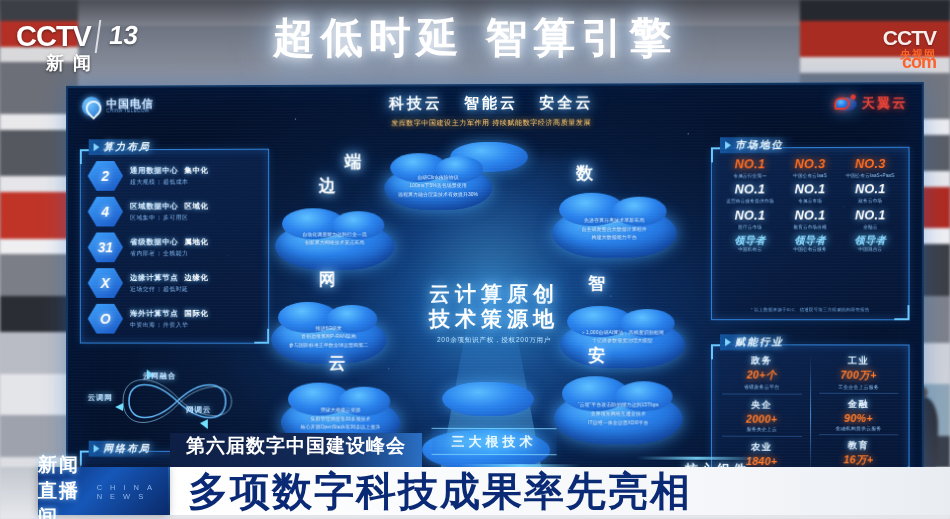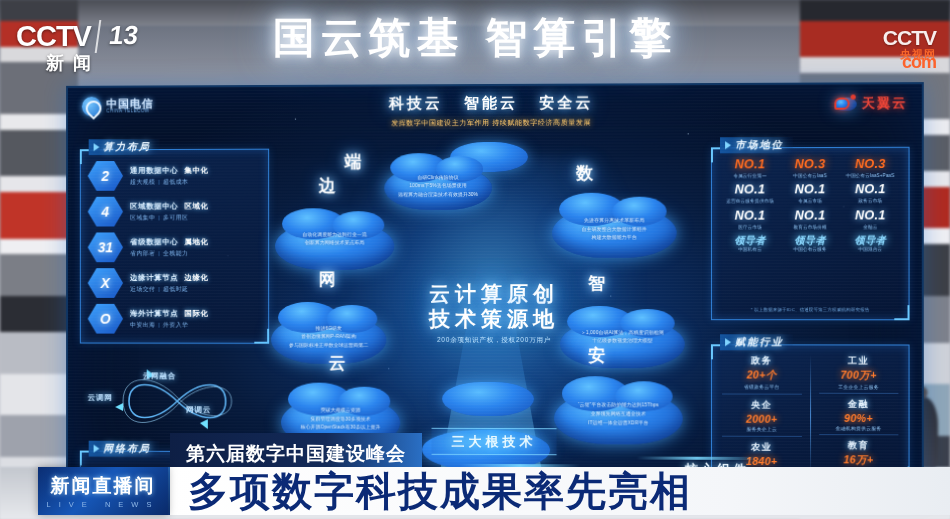--- a/index.html
+++ b/index.html
@@ -281,28 +281,28 @@
     text-shadow:0 1px 2px rgba(0,0,0,.35); }
   #cctv-com .l2 { margin-top:-3px; font-size:11px; font-weight:bold; color:#ff6a2a;
     letter-spacing:1px; }
   #cctv-com .l3 { margin-top:-10px; font-size:18px; font-weight:bold; color:#ff5a1e;
     letter-spacing:-1px; }
 
   
   #lower { position:absolute; left:0; bottom:0; width:950px; height:88px; z-index:40; }
   #live-logo { position:absolute; left:38px; bottom:4px; width:130px; height:48px;
     background:linear-gradient(135deg,#0b2e73 0%,#1657b8 45%,#0a2a6a 100%);
-    display:flex; flex-direction:column; align-items:center; justify-content:center;
+    display:flex; align-items:center; justify-content:center;
     box-shadow:0 0 8px rgba(0,0,0,.35); }
   #live-logo .zh { font-size:19px; font-weight:bold; color:#ffffff; letter-spacing:2px;
     text-shadow:0 0 5px rgba(150,210,255,.9); }
   #live-logo .en { margin-top:1px; font-size:7.5px; color:#8fb8e8; letter-spacing:8px; }
 
   #sub-strap { position:absolute; left:170px; bottom:52px; height:34px;
-    padding:0 16px; display:flex; align-items:flex-end;
+    padding:0 16px; display:flex; align-items:flex-start;
     background:linear-gradient(90deg,#0e1f45 0%,#132a58 62%,#2a6fc4 100%); }
   #sub-strap .t { font-size:19px; font-weight:bold; color:#ffffff; letter-spacing:1px; }
 
   #main-strap { position:absolute; left:170px; bottom:4px; right:0; height:48px;
     background:linear-gradient(90deg,#ffffff 0%,#f4f6f9 72%,#e9edf2 100%);
     display:flex; align-items:center; padding-left:18px; }
   #main-strap .t { font-size:40px; font-weight:bold; color:#0b2a76; letter-spacing:2px; }
   #strap-wedge { position:absolute; left:150px; bottom:4px; width:26px; height:48px;
     background:linear-gradient(135deg,#2f7ed8,#0d2e6e);
     clip-path:polygon(42% 0,100% 0,100% 100%,0 100%); }
@@ -322,21 +322,21 @@
       </div>
     <div class="person" style="right:12px; bottom:52px; width:34px; height:70px;">
         <div class="head"></div>
       </div>
   </div>
 
   <div style="position:absolute; left:150px; top:2px; width:650px; height:72px; z-index:12;
               display:flex; align-items:center; justify-content:center;
               font-size:42px; font-weight:bold; color:#ffffff; letter-spacing:6px;
               text-shadow:0 0 12px rgba(255,255,255,1),0 0 26px rgba(190,220,255,.95),0 0 44px rgba(150,200,255,.8);
-              font-family:'DejaVu Sans',sans-serif;">国云筑基   智算引擎</div>
+              font-family:'DejaVu Sans',sans-serif;">超低时延   智算引擎</div>
 
   <div id="board">
     <div class="starfield"></div>
     <div class="glow-core"></div>
     <div class="beam"></div>
 
     <div class="ct-logo">
       <div class="mark"></div>
       <div class="txt">
         <div class="cn">中国电信</div>
@@ -630,17 +630,17 @@
   <div id="lower">
     <div id="sub-strap">
       <div class="t">第六届数字中国建设峰会</div>
     </div>
     <div id="strap-wedge"></div>
     <div id="main-strap">
       <div class="t">多项数字科技成果率先亮相</div>
     </div>
     <div id="live-logo">
       <div class="zh">新闻直播间</div>
-      <div class="en">LIVE NEWS</div>
+      <div class="en">CHINA NEWS</div>
     </div>
   </div>
 
 </div>
 
 </body></html>

